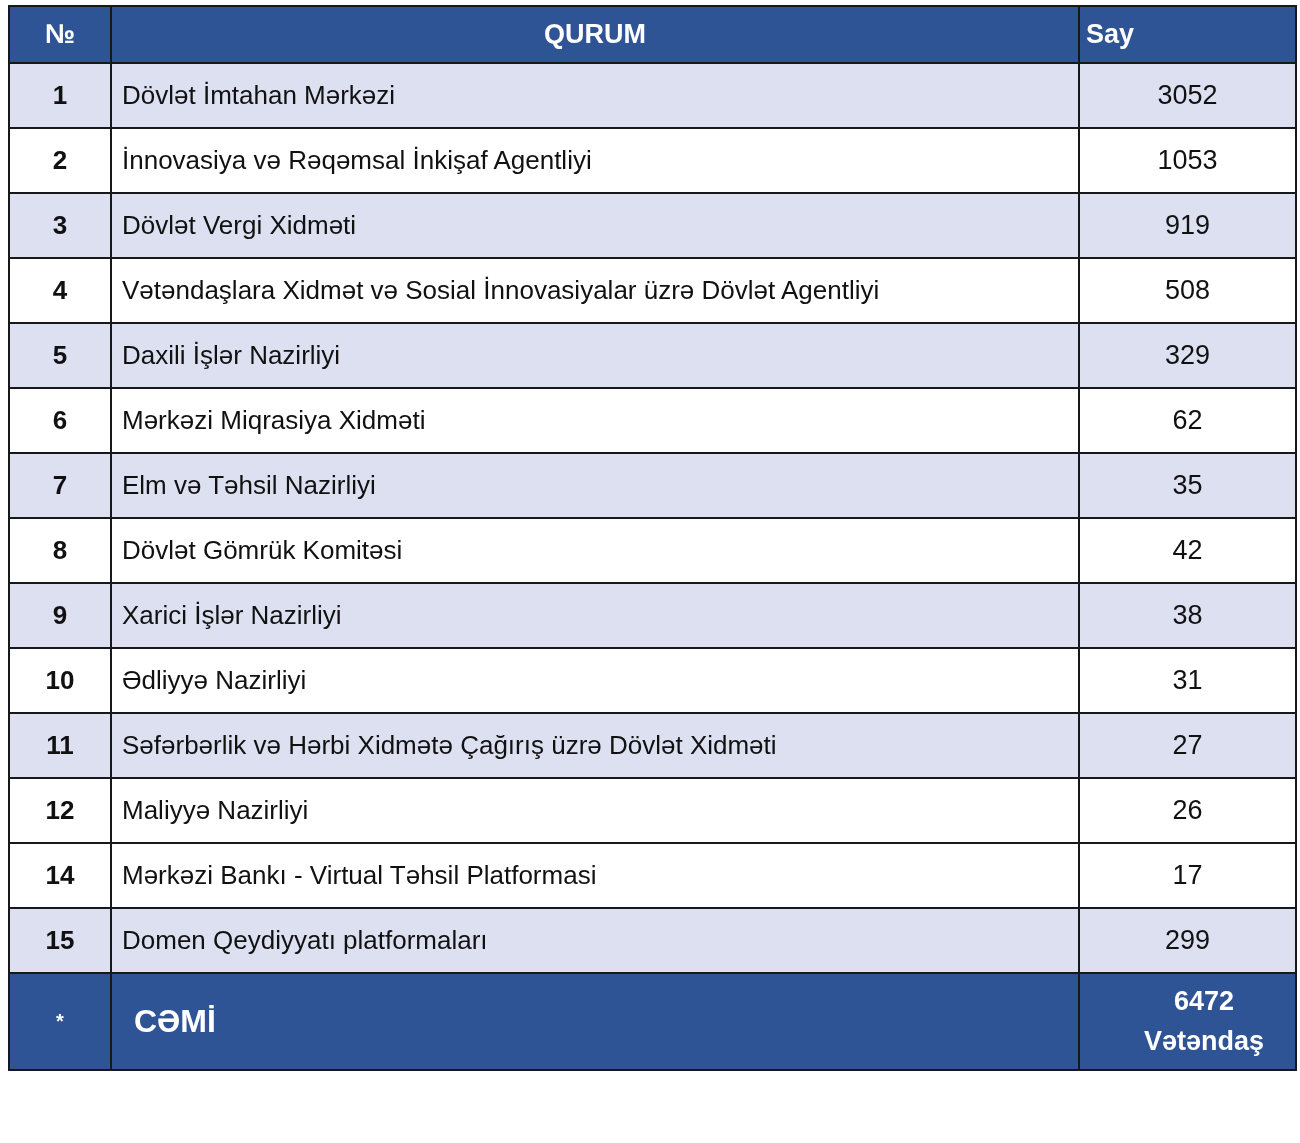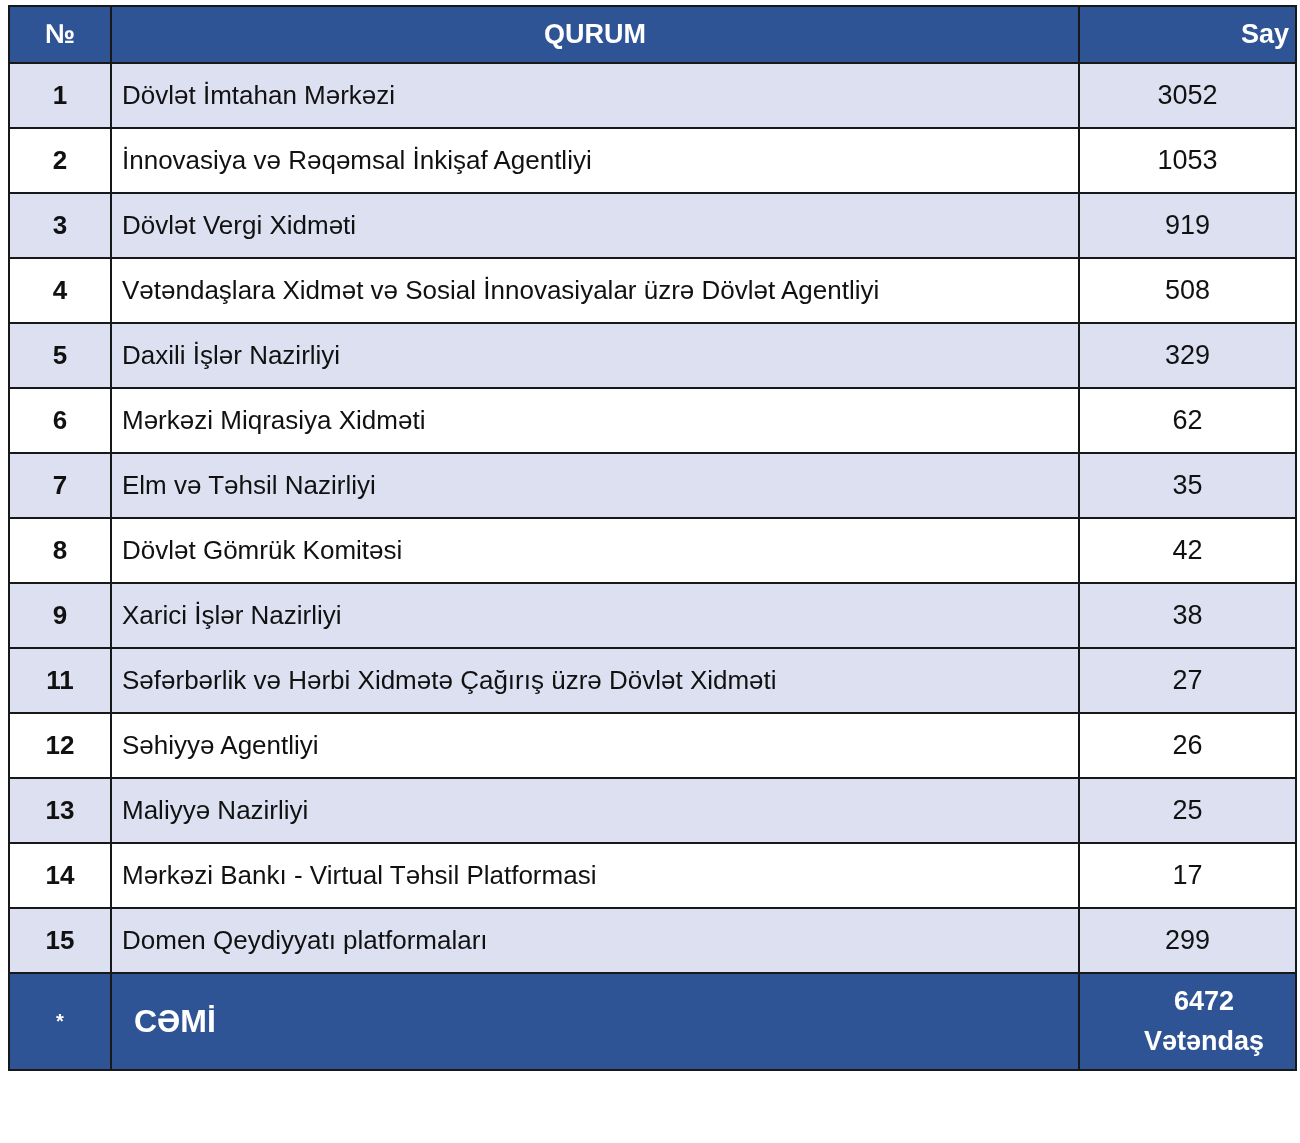--- a/index.html
+++ b/index.html
@@ -47,21 +47,21 @@
     font-size: 27px;
     font-weight: bold;
     height: 57px;
     border: 2px solid #17181a;
     padding: 0 6px;
     box-sizing: border-box;
     line-height: 1.05;
   }
   th.th-no     { text-align: center; }
   th.th-name   { text-align: center; }
-  th.th-count  { text-align: right; }
+  th.th-count  { text-align: left; }
 
   
   tbody td {
     height: 65px;
     border: 2px solid #17181a;
     box-sizing: border-box;
     font-size: 26px;
     color: #111111;
     padding: 0 10px;
     line-height: 1.1;
@@ -172,34 +172,34 @@
         <tr class="row-even">
           <td class="cell-no">8</td>
           <td class="cell-name">Dövlət Gömrük Komitəsi</td>
           <td class="cell-count">42</td>
         </tr>
         <tr class="row-odd">
           <td class="cell-no">9</td>
           <td class="cell-name">Xarici İşlər Nazirliyi</td>
           <td class="cell-count">38</td>
         </tr>
+        <tr class="row-even">
+          <td class="cell-no">10</td>
+          <td class="cell-name">Ədliyyə Nazirliyi</td>
+          <td class="cell-count">31</td>
+        </tr>
         <tr class="row-odd">
           <td class="cell-no">11</td>
           <td class="cell-name">Səfərbərlik və Hərbi Xidmətə Çağırış üzrə Dövlət Xidməti</td>
           <td class="cell-count">27</td>
         </tr>
         <tr class="row-even">
           <td class="cell-no">12</td>
-          <td class="cell-name">Səhiyyə Agentliyi</td>
+          <td class="cell-name">Maliyyə Nazirliyi</td>
           <td class="cell-count">26</td>
-        </tr>
-        <tr class="row-odd">
-          <td class="cell-no">13</td>
-          <td class="cell-name">Maliyyə Nazirliyi</td>
-          <td class="cell-count">25</td>
         </tr>
         <tr class="row-even">
           <td class="cell-no">14</td>
           <td class="cell-name">Mərkəzi Bankı - Virtual Təhsil Platformasi</td>
           <td class="cell-count">17</td>
         </tr>
         <tr class="row-odd">
           <td class="cell-no">15</td>
           <td class="cell-name">Domen Qeydiyyatı platformaları</td>
           <td class="cell-count">299</td>

